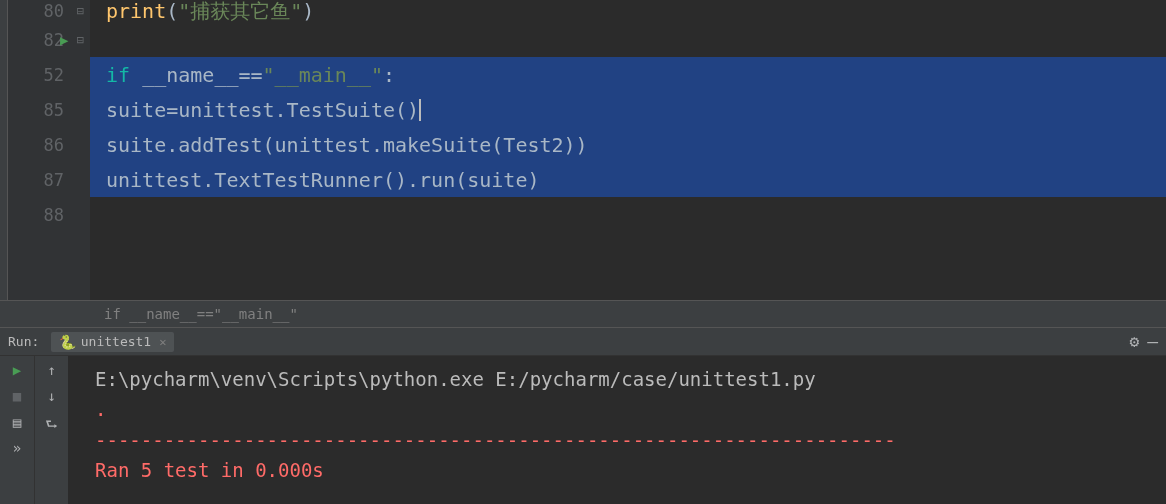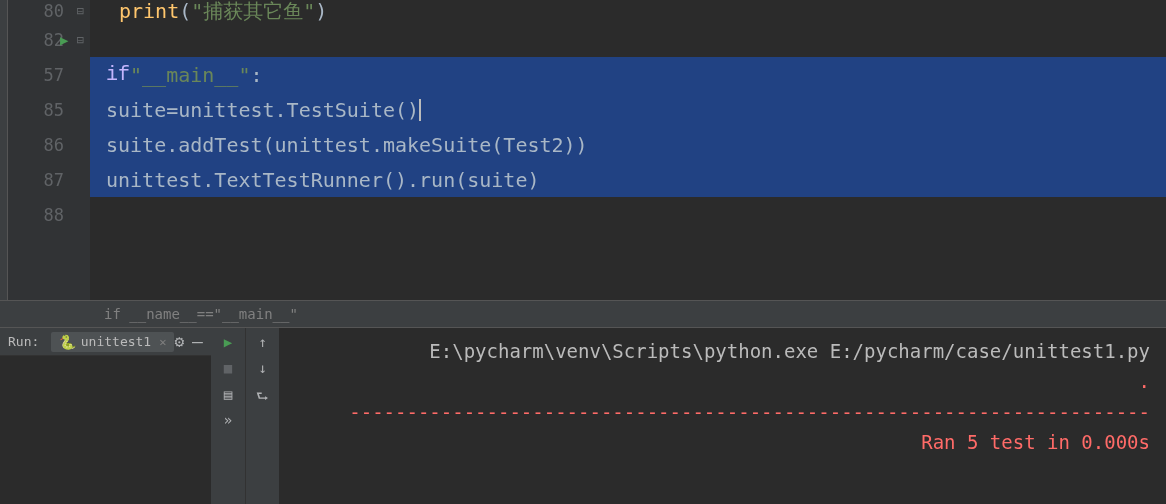--- a/index.html
+++ b/index.html
@@ -61,23 +61,23 @@
       height: 35px;
       display: flex;
       align-items: center;
       padding-left: 16px;
       font-size: 20px;
       white-space: pre;
     }
     .sel {
       background: #214283;
     }
-    .kw { color: #c4b5fd; font-family: Liberation Mono, monospace; }
+    .kw { color: #14b8a6; }
     .str { color: #6a8759; }
-    .func { color: #ffc66d; margin-left: 13px; }
+    .func { color: #ffc66d; }
     .txt { color: #a9b7c6; }
     .cursor {
       display: inline-block;
       width: 2px;
       height: 22px;
       background: #bbbbbb;
       vertical-align: middle;
     }
     .breadcrumb-bar {
       height: 28px;
@@ -85,21 +85,21 @@
       border-top: 1px solid #555;
       border-bottom: 1px solid #555;
       display: flex;
       align-items: center;
       padding-left: 104px;
       font-size: 14px;
       color: #808080;
     }
     .run-panel {
       display: flex;
-      flex-direction: row;
+      flex-direction: column;
       height: 176px;
       background: #2b2b2b;
     }
     .run-tab-bar {
       height: 28px;
       background: #3c3f41;
       display: flex;
       align-items: center;
       padding: 0 8px;
       border-bottom: 1px solid #323232;
@@ -163,63 +163,62 @@
     }
     .tb-icon {
       color: #afb1b3;
       font-size: 14px;
       cursor: pointer;
     }
     .tb-play { color: #499c54; font-size: 14px; }
     .tb-stop { color: #606366; font-size: 14px; }
     .console {
       flex: 1;
-      padding: 8px 16px;
+      padding: 8px 27px;
       font-size: 19px;
       line-height: 1.6;
-      text-align: right;
     }
     .console-white { color: #bbbbbb; }
     .console-red { color: #ff6b68; }
   </style>
 </head>
 <body>
 
 <div class="editor-container">
   <div class="left-gutter"></div>
   <div class="gutter" id="gutter">
       <div class="gutter-row" style="height: 22px;">
         <span class="line-number">80</span>
         <span class="fold-icon">⊟</span>
       </div>
       <div class="gutter-row">
         <span class="line-number">82</span>
         <span class="run-icon">▶</span>
         <span class="fold-icon">⊟</span>
       </div>
       <div class="gutter-row">
-        <span class="line-number">57</span>
+        <span class="line-number">52</span>
       </div>
       <div class="gutter-row">
         <span class="line-number">85</span>
       </div>
       <div class="gutter-row">
         <span class="line-number">86</span>
       </div>
       <div class="gutter-row">
         <span class="line-number">87</span>
       </div>
       <div class="gutter-row">
         <span class="line-number">88</span>
       </div>
     </div>
   <div class="code-area" id="code-area">
       <div class="code-line" style="height: 22px;">            <span class="func">print</span><span class="txt">(</span><span class="str">"捕获其它鱼"</span><span class="txt">)</span></div>
       <div class="code-line"></div>
-      <div class="code-line sel"><span class="kw">if</span><span class="str">"__main__"</span><span class="txt">:</span></div>
+      <div class="code-line sel"><span class="kw">if</span><span class="txt"> __name__==</span><span class="str">"__main__"</span><span class="txt">:</span></div>
       <div class="code-line sel">    <span class="txt">suite=unittest.TestSuite()</span><span class="cursor"></span></div>
       <div class="code-line sel">    <span class="txt">suite.addTest(unittest.makeSuite(Test2))</span></div>
       <div class="code-line sel">    <span class="txt">unittest.TextTestRunner().run(suite)</span></div>
       <div class="code-line"></div>
       <div class="code-line"></div>
       <div class="code-line"></div>
     </div>
 </div>
 
 <div class="breadcrumb-bar">

